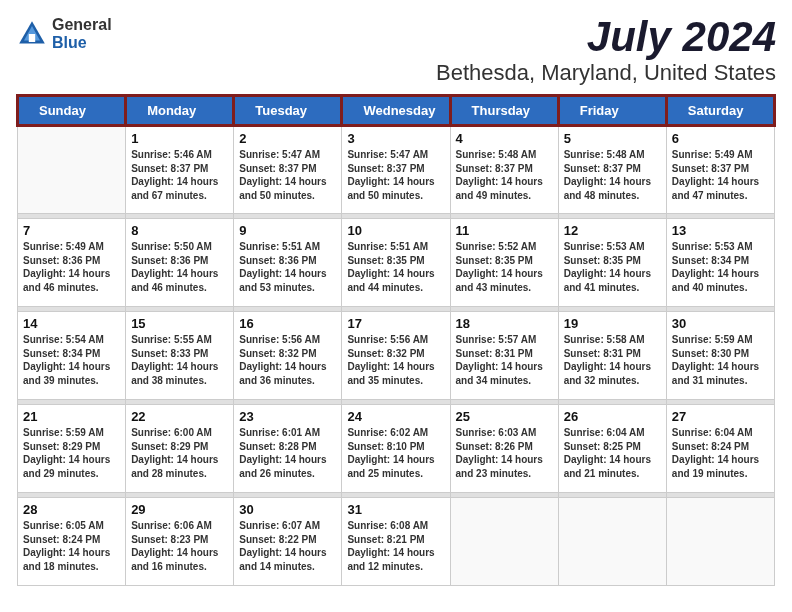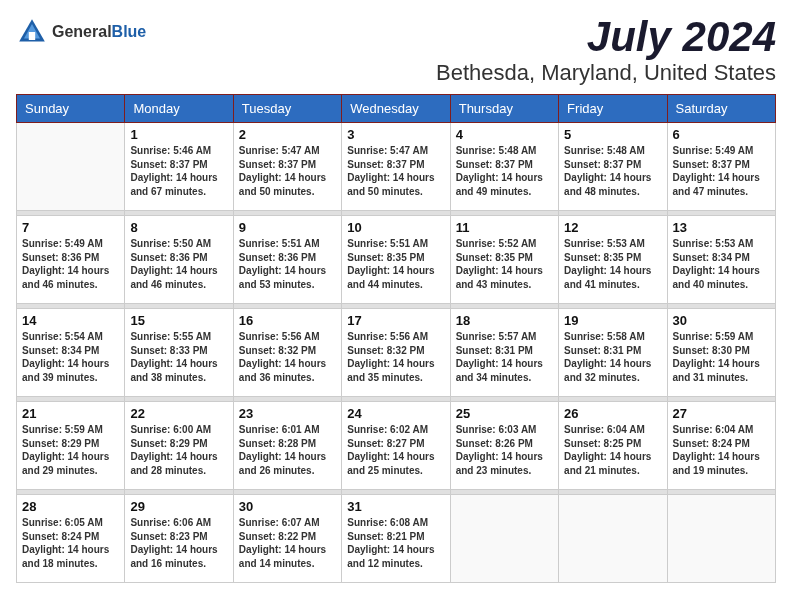--- a/index.html
+++ b/index.html
@@ -22,21 +22,21 @@
       align-items: flex-start;
       margin-bottom: 8px;
     }
     .logo {
       display: flex;
       align-items: center;
       gap: 4px;
     }
     .logo-text {
       display: flex;
-      flex-direction: row;
+      flex-direction: column;
       line-height: 1.1;
     }
     .logo-general {
       font-size: 16px;
       font-weight: bold;
       color: #333;
     }
     .logo-blue {
       font-size: 16px;
       font-weight: bold;
@@ -63,24 +63,24 @@
     }
     .calendar {
       width: 100%;
       border-collapse: collapse;
       table-layout: fixed;
     }
     .calendar th {
       background-color: #2d6cbf;
       color: #fff;
       font-size: 13px;
-      font-weight: normal;
-      padding: 6px 8px;
+      font-weight: bold;
+      padding: 6px 20px;
       text-align: left;
-      border: 1px solid #7f1d1d;
+      border: 3px solid #7f1d1d;
     }
     .calendar td {
       border: 1px solid #ccc;
       vertical-align: top;
       padding: 4px 5px;
       height: 88px;
       font-size: 10.5px;
       color: #222;
     }
     .day-num {
@@ -256,21 +256,21 @@
           <td>
             <div class="day-num">22</div>
             <div class="day-info"><span>Sunrise: 6:00 AM</span><br><span>Sunset: 8:29 PM</span><br><span>Daylight: 14 hours</span><br><span>and 28 minutes.</span></div>
           </td>
           <td>
             <div class="day-num">23</div>
             <div class="day-info"><span>Sunrise: 6:01 AM</span><br><span>Sunset: 8:28 PM</span><br><span>Daylight: 14 hours</span><br><span>and 26 minutes.</span></div>
           </td>
           <td>
             <div class="day-num">24</div>
-            <div class="day-info"><span>Sunrise: 6:02 AM</span><br><span>Sunset: 8:27 PM</span><br><span>Daylight: 14 hours</span><br><span>and 25 minutes.</span></div>
+            <div class="day-info"><span>Sunrise: 6:02 AM</span><br><span>Sunset: 8:10 PM</span><br><span>Daylight: 14 hours</span><br><span>and 25 minutes.</span></div>
           </td>
           <td>
             <div class="day-num">25</div>
             <div class="day-info"><span>Sunrise: 6:03 AM</span><br><span>Sunset: 8:26 PM</span><br><span>Daylight: 14 hours</span><br><span>and 23 minutes.</span></div>
           </td>
           <td>
             <div class="day-num">26</div>
             <div class="day-info"><span>Sunrise: 6:04 AM</span><br><span>Sunset: 8:25 PM</span><br><span>Daylight: 14 hours</span><br><span>and 21 minutes.</span></div>
           </td>
           <td>

